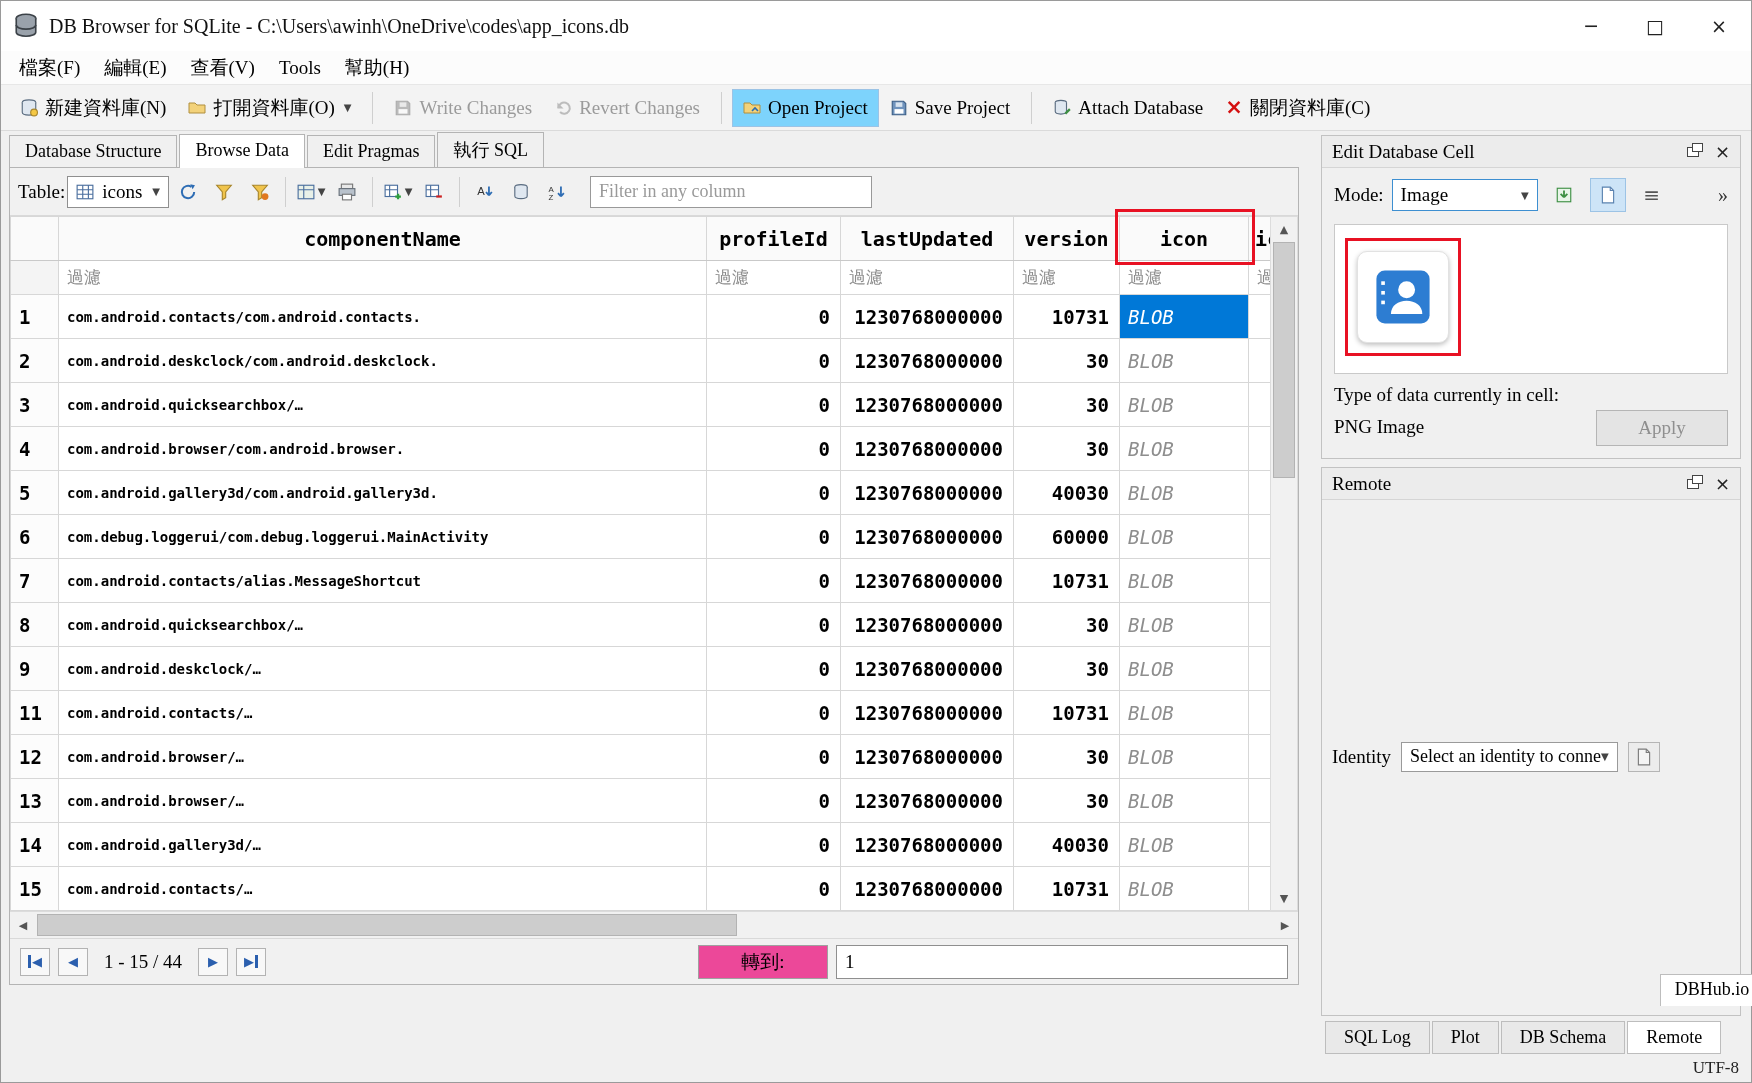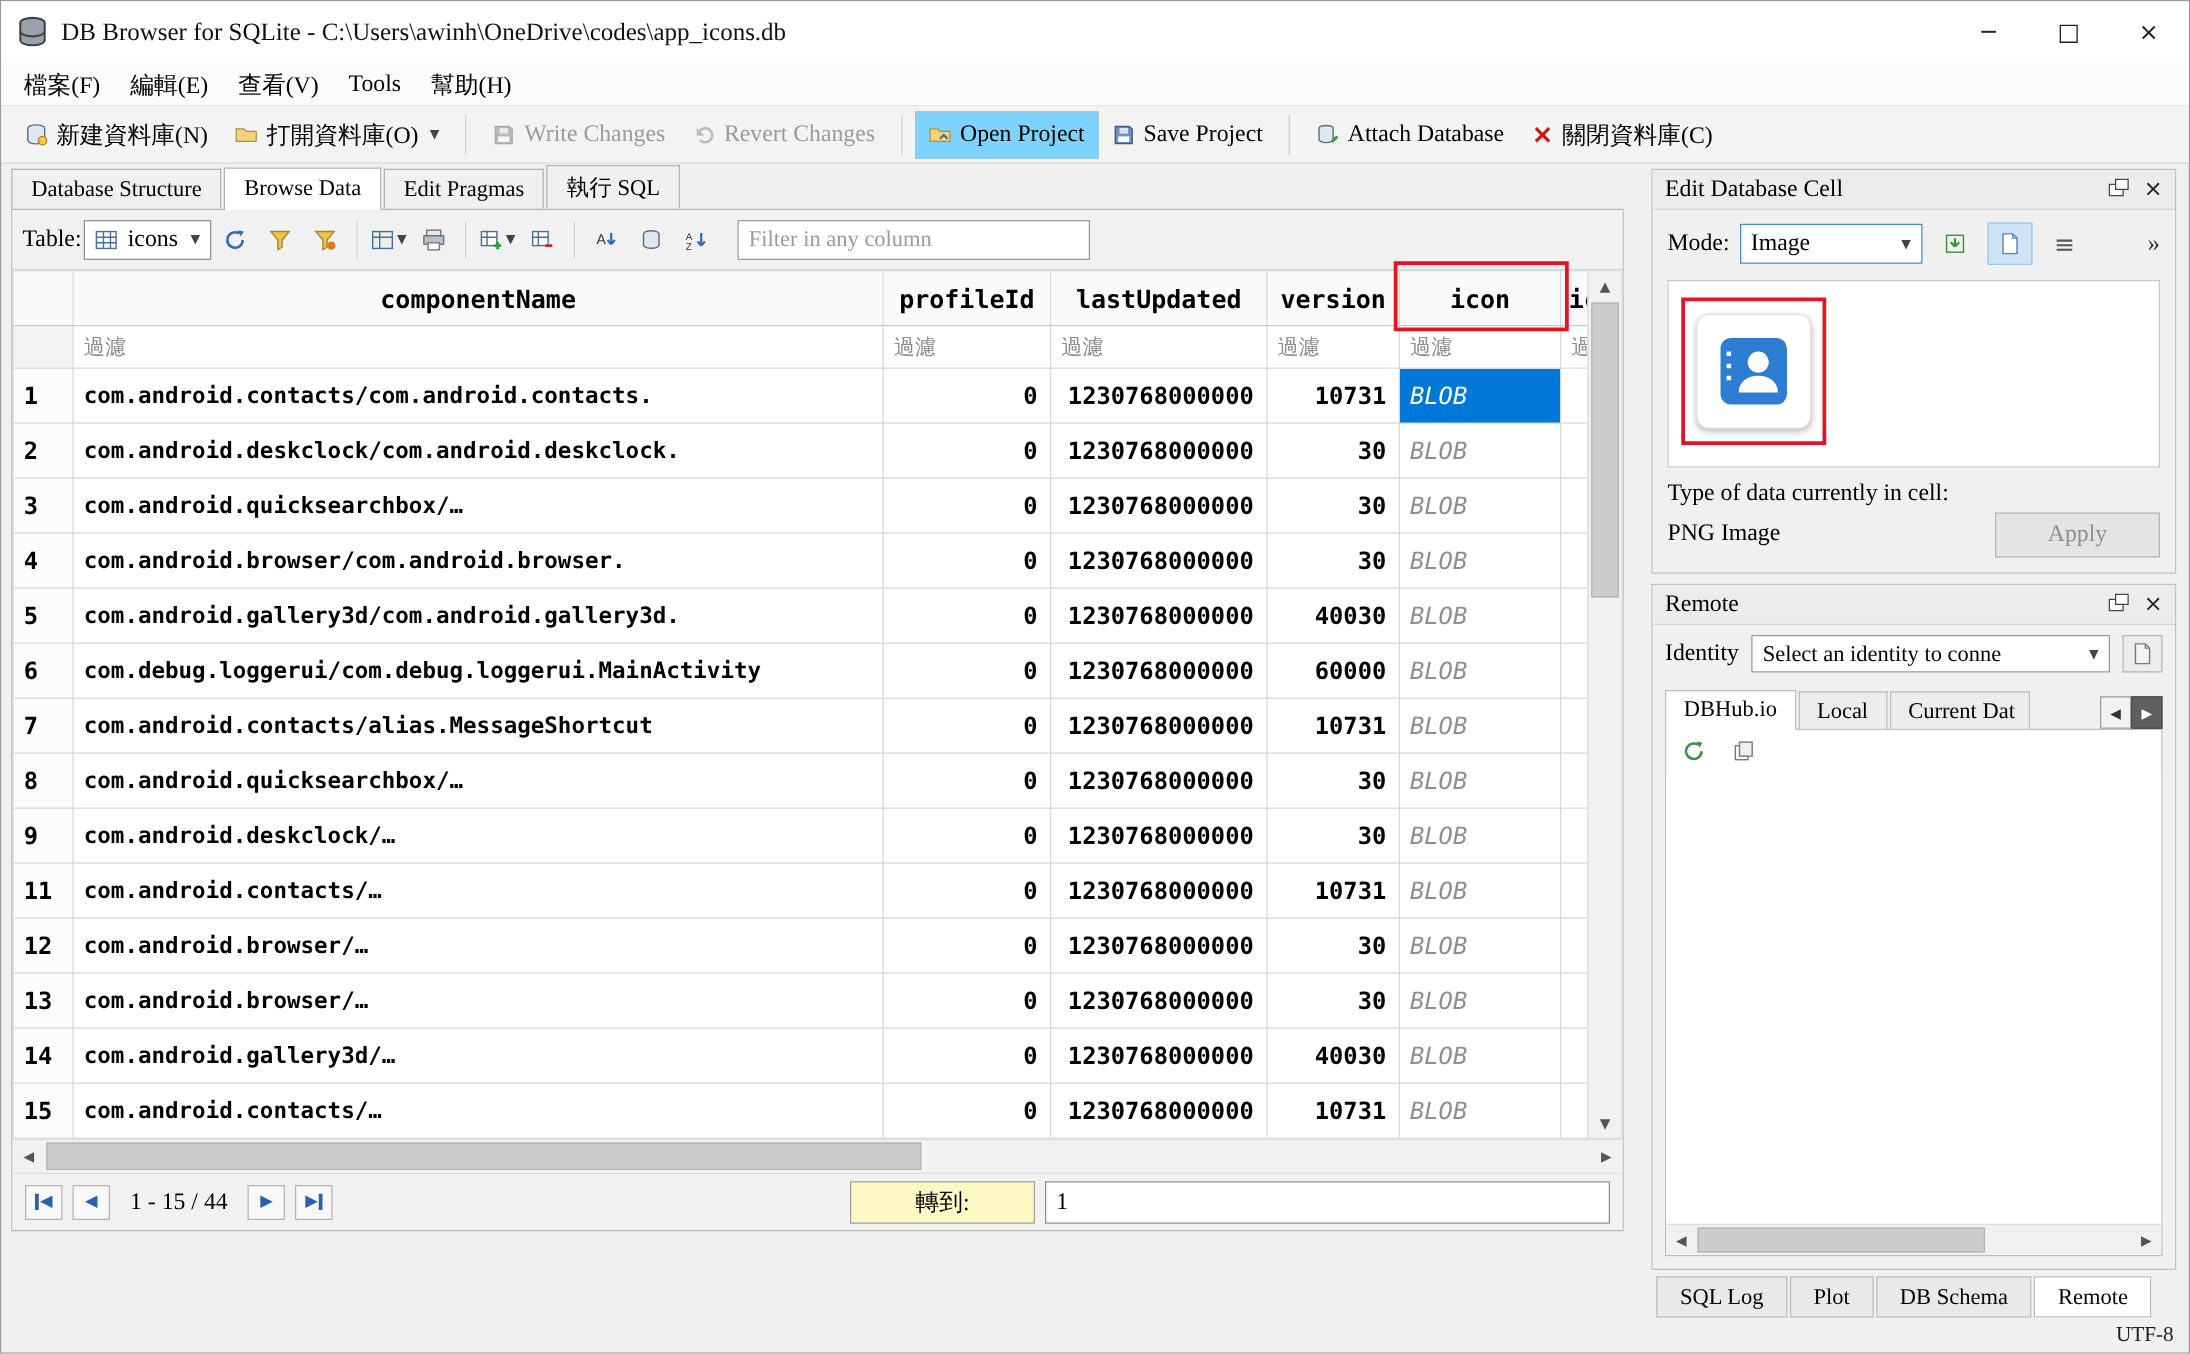--- a/index.html
+++ b/index.html
@@ -41,38 +41,38 @@
 .grid-area{display:flex;flex:none}
 .table-wrap{width:1260px;flex:none}
 table.grid{border-collapse:collapse;table-layout:fixed;width:1260px;font-family:"DejaVu Sans Mono",monospace}
 table.grid th,table.grid td{border:1px solid #d7d7d7;overflow:hidden;white-space:nowrap}
 tr.head th{height:44px;background:#fafafa;border-bottom:1px solid #c9c9c9;font-size:20px;font-weight:bold;text-align:center}
 tr.head th.extra{text-align:left;padding-left:6px}
 tr.filter td{height:34px;background:#fff;font-family:"Liberation Serif","DejaVu Serif",serif;font-size:17px;color:#8d8d8d;padding:0 8px}
 tr.filter td.gutter{background:#f4f4f4}
 tr.datarow{height:44px}
 tr.datarow th.rownum{background:#fcfcfc;font-size:19px;font-weight:bold;text-align:left;padding-left:8px;font-family:"DejaVu Sans Mono",monospace}
-td.c-left{font-size:18px;font-weight:bold;padding-left:8px;text-align:left}
+td.c-left{font-size:14px;font-weight:bold;padding-left:8px;text-align:left}
 td.c-num{font-size:19px;font-weight:bold;padding-right:10px;text-align:right}
 td.c-blob{font-size:19px;font-style:italic;color:#8e8e8e;padding-left:8px}
 td.c-blob.sel{color:#fff}
 td.c-sliver{background:#fff}
 .vscroll{width:28px;background:#f1f1f1;border:1px solid #dcdcdc;position:relative;flex:none}
 .sb-arrow{position:absolute;left:0;right:0;height:24px;display:flex;align-items:center;justify-content:center;font-size:11px;color:#555;font-family:"DejaVu Sans",sans-serif}
 .sb-arrow.down{bottom:0}
 .vthumb{position:absolute;left:2px;right:2px;top:25px;height:236px;background:#cdcdcd;border:1px solid #b3b3b3}
 .hscroll{height:27px;background:#f1f1f1;border-top:1px solid #dcdcdc;position:relative;flex:none}
 .h-arrow{position:absolute;top:0;bottom:0;width:26px;display:flex;align-items:center;justify-content:center;font-size:11px;color:#555;font-family:"DejaVu Sans",sans-serif}
 .h-arrow.right{right:0}
 .hthumb{position:absolute;top:2px;bottom:2px;left:27px;width:700px;background:#cdcdcd;border:1px solid #b3b3b3}
 .pagination{height:46px;background:#f1f1f1;border-top:1px solid #d9d9d9;display:flex;align-items:center;padding:0 10px;gap:8px;flex:none;font-size:19px}
 .nav-btn{width:30px;height:28px;background:#f8f8f8;border:1px solid #b3b3b3;display:flex;align-items:center;justify-content:center;gap:1px;color:#2b5fae;font-size:13px;font-family:"DejaVu Sans",sans-serif}
 .nav-bar{width:3px;height:13px;background:#2b5fae}
 .range{margin:0 8px;white-space:nowrap}
-.goto-btn{margin-left:auto;width:148px;height:34px;background:#fef9c3;border:1px solid #a0a0a0;display:flex;align-items:center;justify-content:center;font-size:19px}
+.goto-btn{margin-left:auto;width:130px;height:34px;background:#ec4899;border:1px solid #a0a0a0;display:flex;align-items:center;justify-content:center;font-size:19px}
 .goto-input{width:452px;height:34px;border:1px solid #8f8f8f;font-size:19px;padding:0 8px;font-family:"Liberation Serif","DejaVu Serif",serif}
 
 .right-col{flex:1;display:flex;flex-direction:column;padding:4px 10px 0 14px;min-width:0}
 .panel{border:1px solid #c2c2c2;display:flex;flex-direction:column;background:#f0f0f0}
 .panel-header{height:32px;display:flex;align-items:center;padding:0 10px;font-size:19px;background:#ececec;border-bottom:1px solid #d5d5d5;flex:none}
 .panel-title{flex:1;white-space:nowrap}
 .ph-icons{display:flex;align-items:center;gap:16px}
 .float-icon{position:relative;width:12px;height:10px;border:1px solid #444;background:#fff}
 .float-icon::before{content:"";position:absolute;right:-5px;top:-5px;width:9px;height:7px;border:1px solid #444;background:#fff}
 .x-icon{font-size:18px;color:#222;line-height:1;font-family:"DejaVu Sans",sans-serif}
@@ -89,21 +89,21 @@
 .icon-card{position:absolute;left:22px;top:26px;width:92px;height:92px;background:#fff;border:1px solid #e2e2e2;border-radius:10px;box-shadow:0 2px 5px rgba(0,0,0,.25);display:flex;align-items:center;justify-content:center}
 .annotation{position:absolute;border:3px solid #e81123;pointer-events:none;z-index:50}
 .anno-preview{left:10px;top:13px;width:116px;height:118px}
 .anno-icon-col{left:1114px;top:208px;width:140px;height:56px}
 .type-label{margin-top:10px;font-size:19px}
 .apply-row{display:flex;align-items:flex-start;margin-top:4px}
 .type-value{font-size:19px;padding-top:6px}
 .apply-btn{margin-left:auto;width:132px;height:36px;background:#e4e4e4;border:1px solid #b5b5b5;color:#8f8f8f;display:flex;align-items:center;justify-content:center;font-size:19px}
 .size-label{font-size:18px;margin-top:6px}
 .remote-panel{margin-top:8px;flex:1;min-height:0}
-.remote-body{padding:8px 10px 10px;display:flex;flex-direction:column;flex:1;min-height:0}
+.remote-body{padding:8px 10px 10px;display:flex;flex-direction:row;flex:1;min-height:0}
 .identity-row{display:flex;align-items:center;gap:10px}
 .identity-label{font-size:19px}
 .identity-combo{flex:1;height:30px;border:1px solid #9a9a9a;background:#fff;display:flex;align-items:center;padding:0 8px;font-size:18px;white-space:nowrap;overflow:hidden}
 .identity-combo .dd{margin-left:auto}
 .small-btn{width:32px;height:30px;border:1px solid #b5b5b5;background:#ececec;display:flex;align-items:center;justify-content:center;flex:none}
 .rtabs{display:flex;align-items:flex-end;margin-top:14px;position:relative;z-index:2}
 .rtab{padding:4px 14px;font-size:18px;background:#ececec;border:1px solid #bdbdbd;border-bottom:none;margin-right:2px;white-space:nowrap;overflow:hidden}
 .rtab.active{background:#fff;padding-bottom:6px;margin-bottom:-1px}
 .rtab.clipped{max-width:112px}
 .tab-arrows{margin-left:auto;display:flex}

